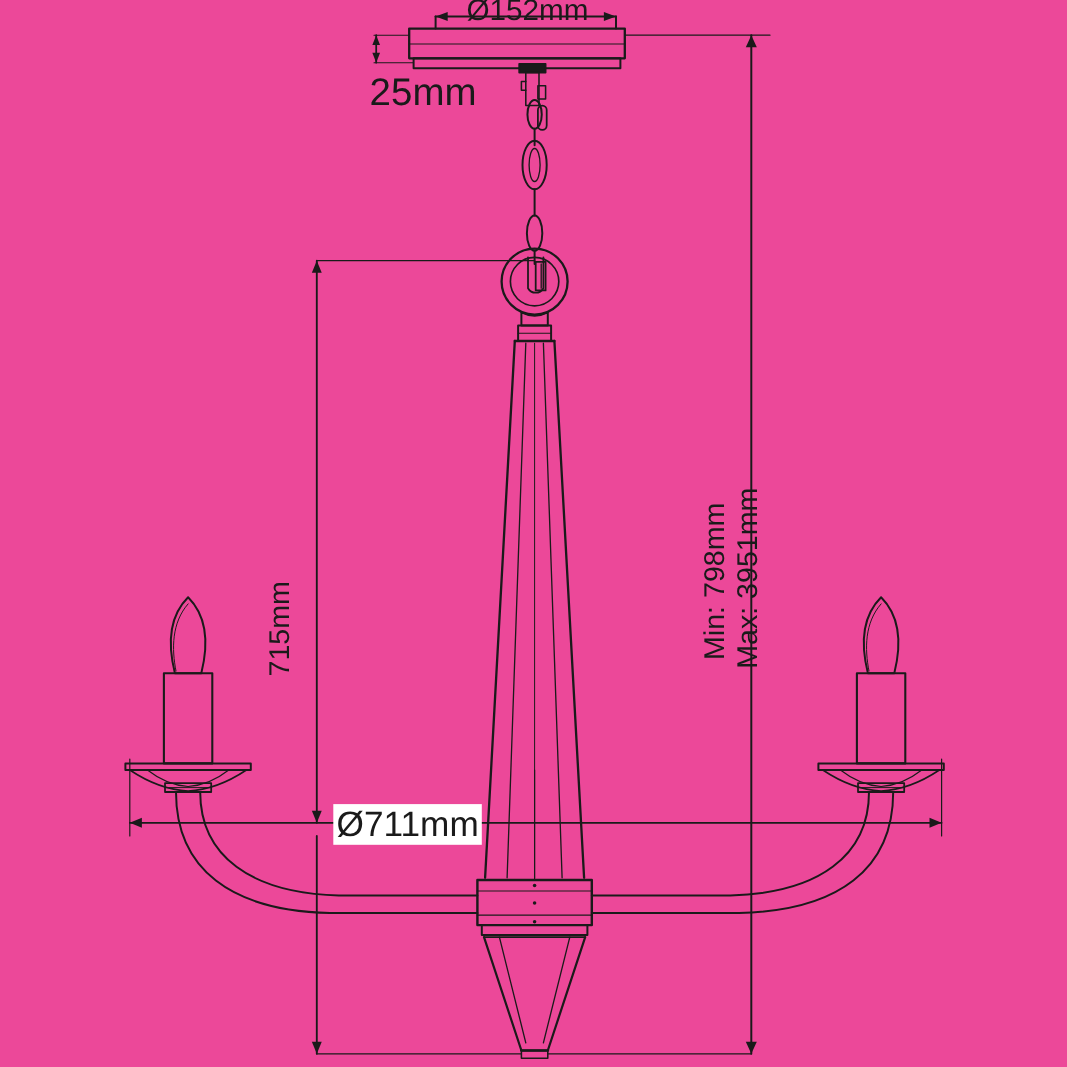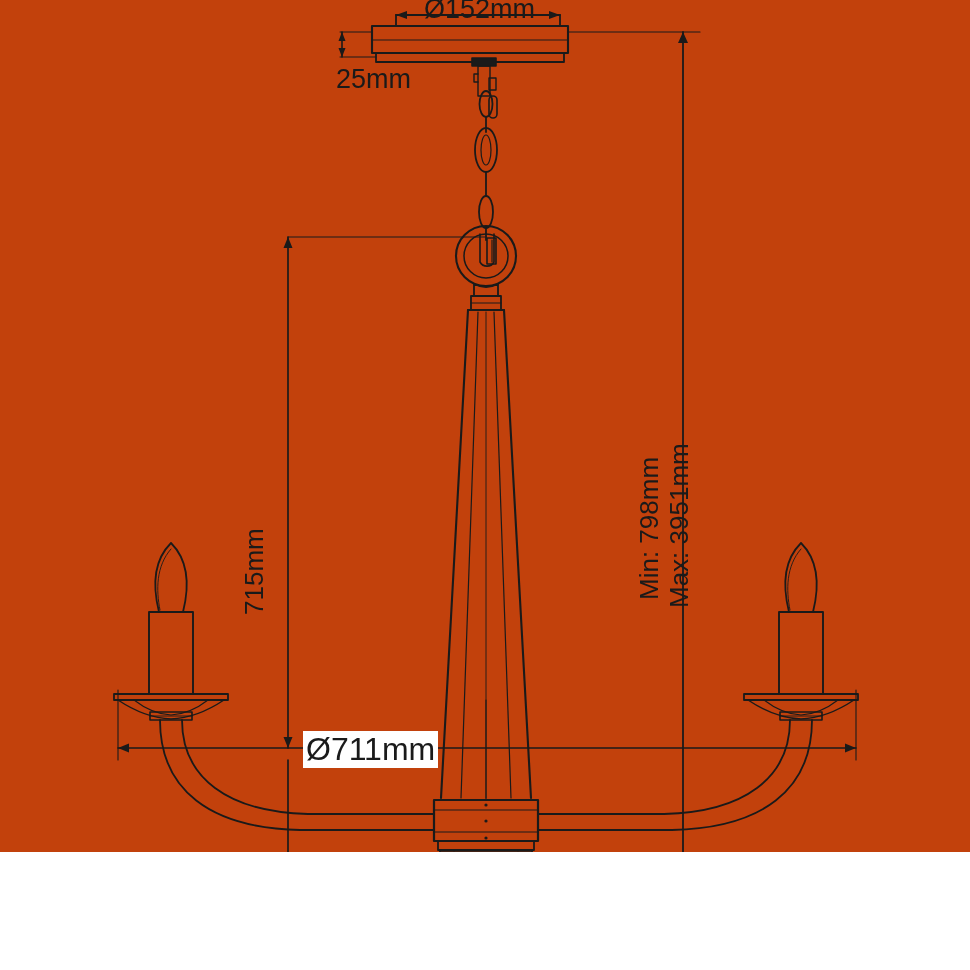--- a/index.html
+++ b/index.html
@@ -3,22 +3,22 @@
 <meta charset="utf-8">
 <style>
   html, body {
     margin: 0;
     padding: 0;
     background: #ffffff;
   }
   #sheet {
     position: relative;
     width: 970px;
-    height: 852px;
-    background: #c2410c;
+    height: 970px;
+    background: #ec4899;
     overflow: hidden;
     font-family: "Liberation Sans", sans-serif;
   }
   #drawing {
     position: absolute;
     left: 0;
     top: 0;
     width: 970px;
     height: 970px;
   }
@@ -31,21 +31,21 @@
     letter-spacing: 0px;
   }
   #lbl-dia-top {
     left: 424px;
     top: -6px;
     font-size: 27px;
   }
   #lbl-canopy-h {
     left: 336px;
     top: 64px;
-    font-size: 27px;
+    font-size: 35px;
   }
   .vert-label {
     position: absolute;
     font-size: 26px;
     color: #1a1a1a;
     white-space: nowrap;
     writing-mode: vertical-rl;
     transform: rotate(180deg);
     font-family: "Liberation Sans", sans-serif;
   }

